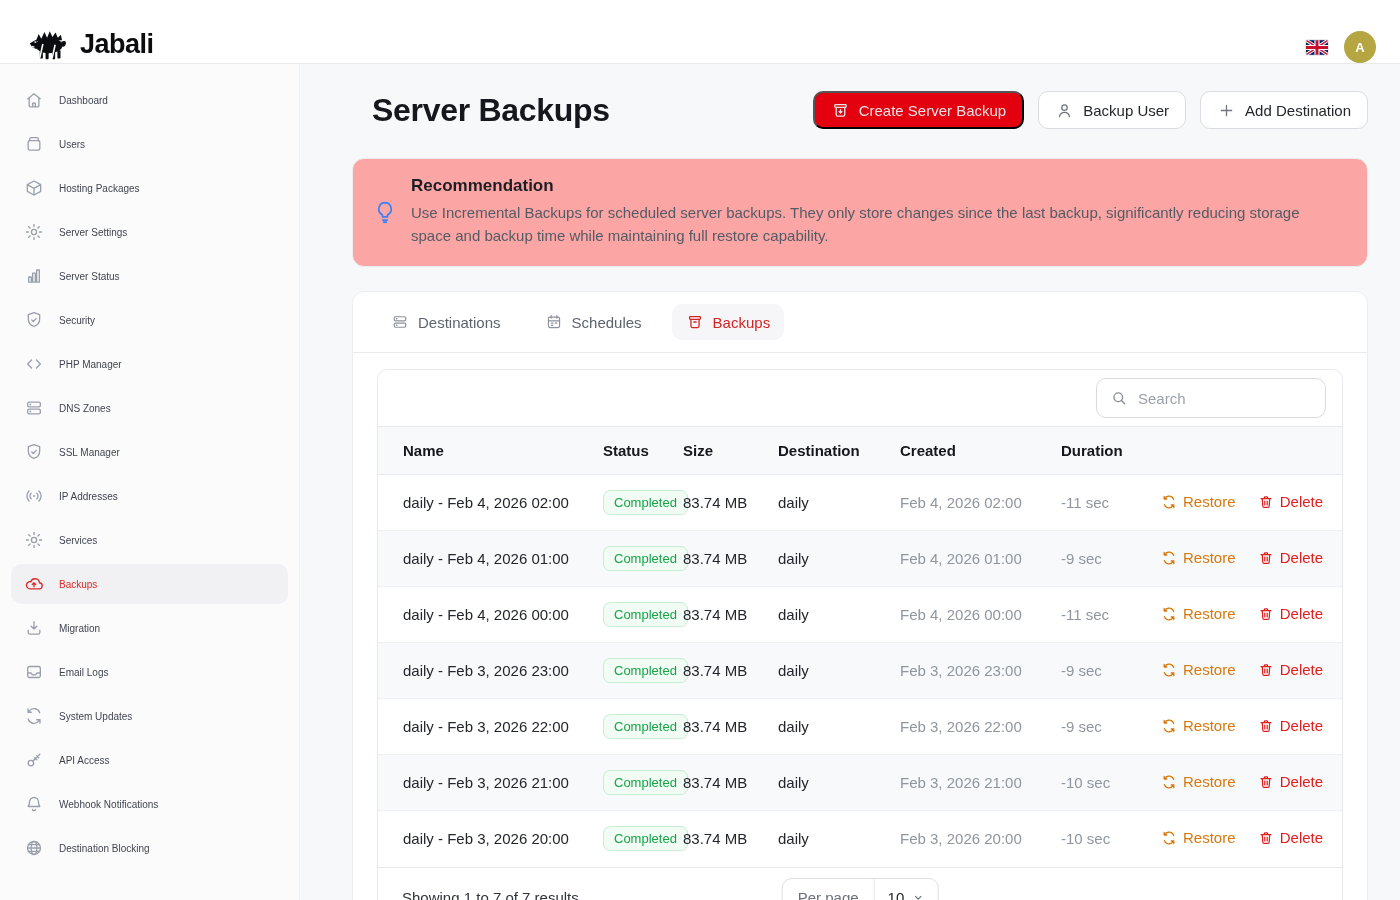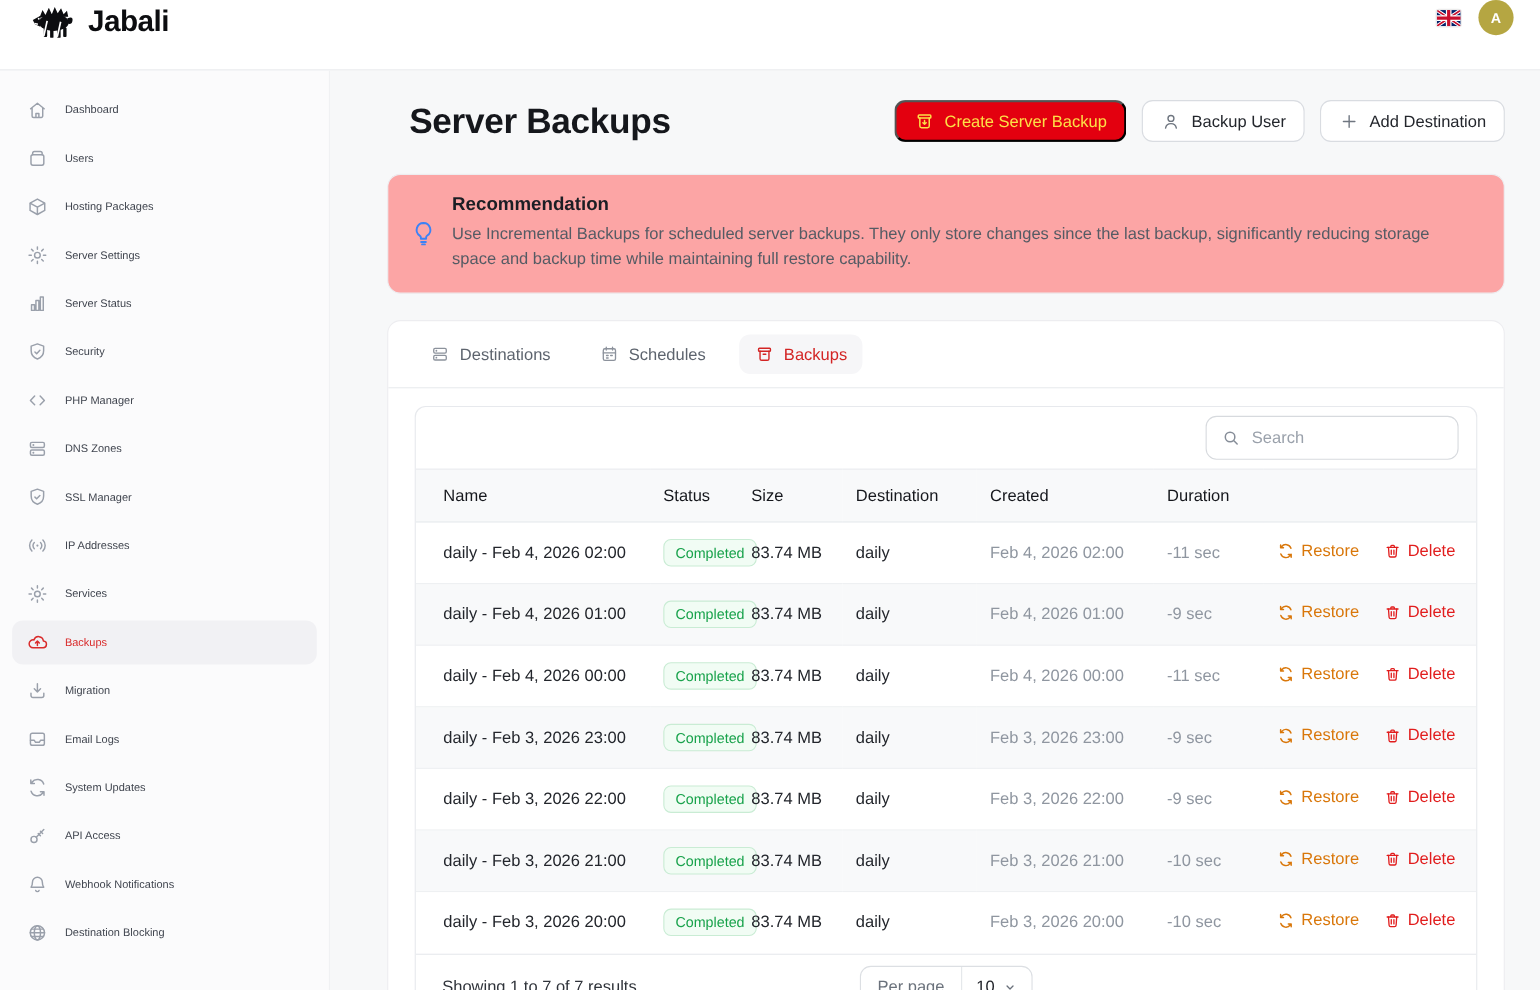--- a/index.html
+++ b/index.html
@@ -2,21 +2,21 @@
 <html><head>
 <meta charset="utf-8">
 <style>
   * { margin:0; padding:0; box-sizing:border-box; }
   html,body { width:1400px; height:900px; overflow:hidden; }
   body { font-family:"Liberation Sans","DejaVu Sans",sans-serif; background:#f7f8f9; color:#23262c; }
   svg { display:block; }
 
   
   .topbar { position:absolute; top:0; left:0; width:1400px; height:64px; background:#ffffff;
-            border-bottom:1px solid #e9eaed; display:flex; align-items:flex-start; justify-content:space-between;
+            border-bottom:1px solid #e9eaed; display:flex; align-items:flex-end; justify-content:space-between;
             padding:0 24px 0 26px; z-index:5; }
   .brand { display:flex; align-items:center; gap:8px; }
   .brand-name { font-size:27px; font-weight:700; letter-spacing:-0.5px; color:#0c0d10; }
   .topbar-right { display:flex; align-items:center; gap:16px; }
   .flag { width:22px; height:15px; border-radius:2px; overflow:hidden; box-shadow:0 0 0 1px rgba(0,0,0,.08); cursor:pointer; }
   .avatar { width:32px; height:32px; border-radius:50%; background:#b5a642; color:#ffffff; font-size:13px; font-weight:700;
             display:flex; align-items:center; justify-content:center; cursor:pointer; }
 
   
   .sidebar { position:absolute; top:64px; left:0; width:300px; height:836px; background:#fbfbfc;
@@ -28,21 +28,21 @@
   .side-item.active .ico { color:#d92b2b; }
 
   
   .main { position:absolute; top:64px; left:300px; width:1100px; height:836px; padding:26px 32px 0 52px; }
 
   .title-row { display:flex; align-items:center; justify-content:space-between; height:40px;margin-left:20px; }
   .page-title { font-size:32px; font-weight:700; letter-spacing:-0.3px; color:#15171c; }
   .btn-group { display:flex; gap:14px; }
   .btn { height:38px; display:inline-flex; align-items:center; gap:9px; padding:0 16px; border-radius:10px;
          font-size:15px; cursor:pointer; white-space:nowrap; }
-  .btn-primary { background:#e3000f; color:#fde047; }
+  .btn-primary { background:#e3000f; color:#e5e5e5; }
   .btn-secondary { background:#ffffff; color:#23262c; border:1px solid #d9dce1; }
   .btn-secondary .ico { color:#6f7680; }
   .btn .ico { width:19px; height:19px; }
 
   
   .rec-card { margin-top:28px; background:#fca5a5; border:1px solid #ededf0; border-radius:12px;
               padding:17px 24px 19px 18px; display:flex; align-items:center; gap:12px; }
   .rec-ico { width:28px; flex:none; color:#3b82f6; display:flex; justify-content:center; }
   .rec-title { font-size:17px; font-weight:700; color:#1b1e24; margin-bottom:6px; }
   .rec-body { font-size:15px; color:#555b64; line-height:1.5; max-width:890px; }
@@ -61,21 +61,21 @@
 
   .search-row { display:flex; justify-content:flex-end; padding:8px 16px; }
   .search-box { width:230px; height:40px; border:1px solid #d7dade; border-radius:10px; background:#fff;
                 display:flex; align-items:center; gap:10px; padding:0 13px; }
   .search-box .ico { width:18px; height:18px; color:#868d98; flex:none; }
   .search-box input { border:none; outline:none; width:100%; font-size:15px; font-family:inherit; color:#333; background:transparent; }
   .search-box input::placeholder { color:#9aa1ab; }
 
   table { width:100%; border-collapse:collapse; font-size:15px; table-layout:fixed; }
   thead th { background:#f8f9fa; border-top:1px solid #e7e9ed; border-bottom:1px solid #e7e9ed;
-             text-align:left; font-weight:400; color:#15171c; padding:15px 12px; }
+             text-align:left; font-weight:700; color:#15171c; padding:15px 12px; }
   thead th:first-child, tbody td:first-child { padding-left:25px; }
   tbody td { height:56px; padding:0 12px; color:#23262c; vertical-align:middle; }
   tbody tr + tr td { border-top:1px solid #eef0f2; }
   tbody tr:nth-child(even) td { background:#f8f9fa; }
   td.muted { color:#8f96a0; }
   .badge { display:inline-block; padding:4px 10px; border-radius:7px; font-size:13px;
            background:#f1fcf4; border:1px solid #c9ecd4; color:#18a24b; }
   td.c-actions { text-align:right; padding-right:24px; white-space:nowrap; }
   .act { display:inline-flex; align-items:flex-end; gap:6px; font-size:15px; cursor:pointer; text-decoration:none; }
   .act .ico { width:16px; height:16px; }

